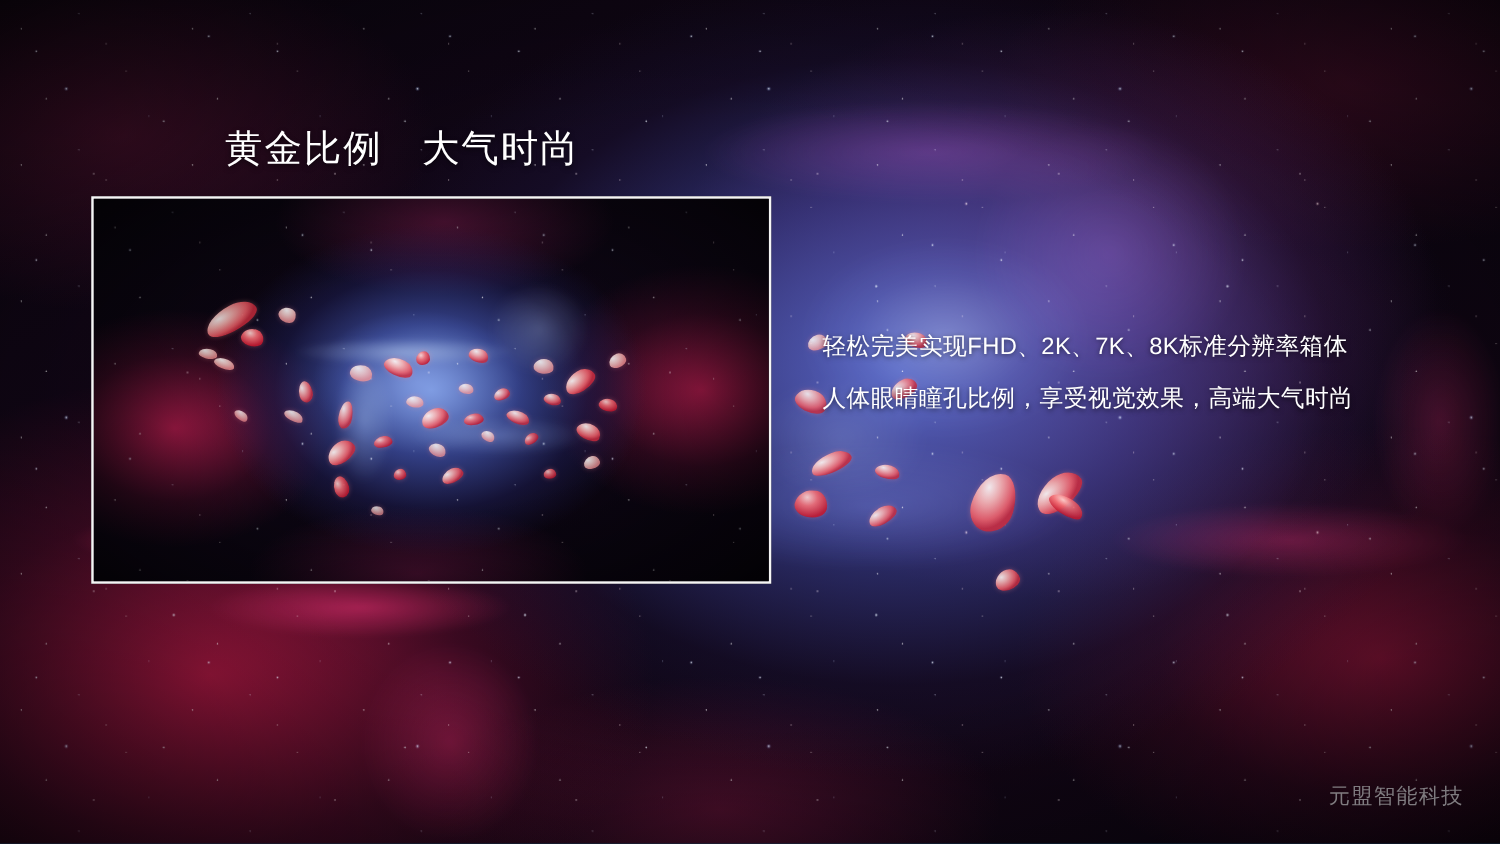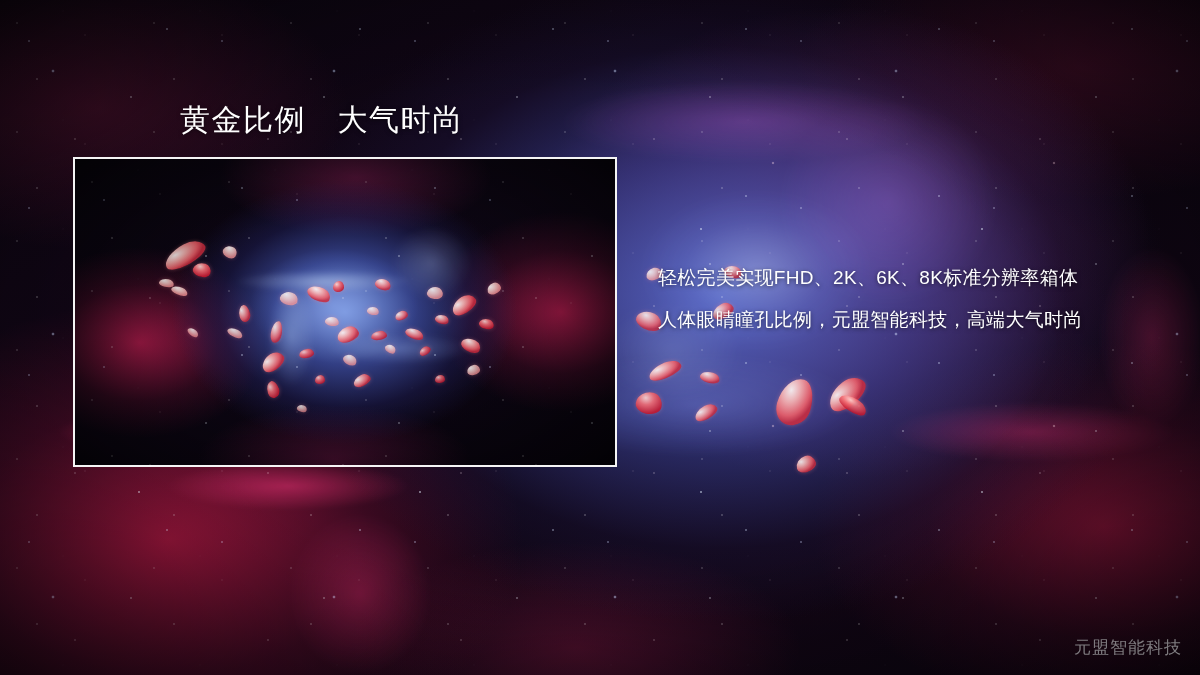--- a/index.html
+++ b/index.html
@@ -186,21 +186,21 @@
     color: #ffffff;
     letter-spacing: 0.3px;
     white-space: nowrap;
     text-shadow: 0 1px 4px rgba(0,0,0,0.6);
   }
 
   #watermark {
     position: absolute;
     right: 14px;
     bottom: 12px;
-    margin: 4px;
+    margin: 15px;
     font-size: 17px;
     font-weight: 400;
     color: rgba(150,150,152,0.82);
     letter-spacing: 1px;
     white-space: nowrap;
   }
 </style>
 </head>
 <body>
 
@@ -271,19 +271,19 @@
         <div class="petal pale" style="left: 392px; top: 206px; width: 13px; height: 10px; transform: rotate(-12deg); opacity: 0.86;"></div>
         <div class="petal deep" style="left: 404px; top: 160px; width: 15px; height: 10px; transform: rotate(16deg); opacity: 0.9;"></div>
         <div class="petal pale" style="left: 412px; top: 124px; width: 14px; height: 11px; transform: rotate(-20deg); opacity: 0.88;"></div>
         <div class="petal deep" style="left: 360px; top: 216px; width: 10px; height: 8px; transform: rotate(0deg); opacity: 0.85;"></div>
         <div class="petal pale" style="left: 222px; top: 246px; width: 10px; height: 7px; transform: rotate(20deg); opacity: 0.8;"></div>
       </div>
     <div class="panel-vignette"></div>
   </div>
 
   <div id="body-text">
-    <p class="line">轻松完美实现FHD、2K、6K、8K标准分辨率箱体</p>
-    <p class="line">人体眼睛瞳孔比例，元盟智能科技，高端大气时尚</p>
+    <p class="line">轻松完美实现FHD、2K、7K、8K标准分辨率箱体</p>
+    <p class="line">人体眼睛瞳孔比例，享受视觉效果，高端大气时尚</p>
   </div>
 
   <p id="watermark">元盟智能科技</p>
 
 </div>
 
 </body></html>

